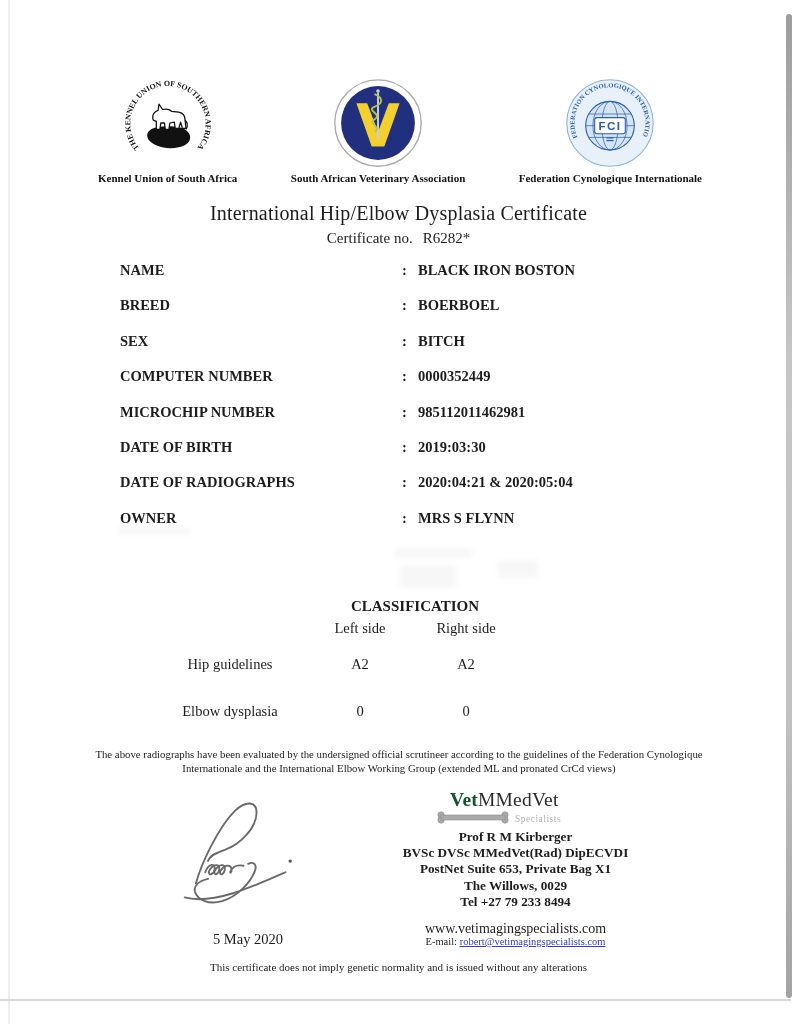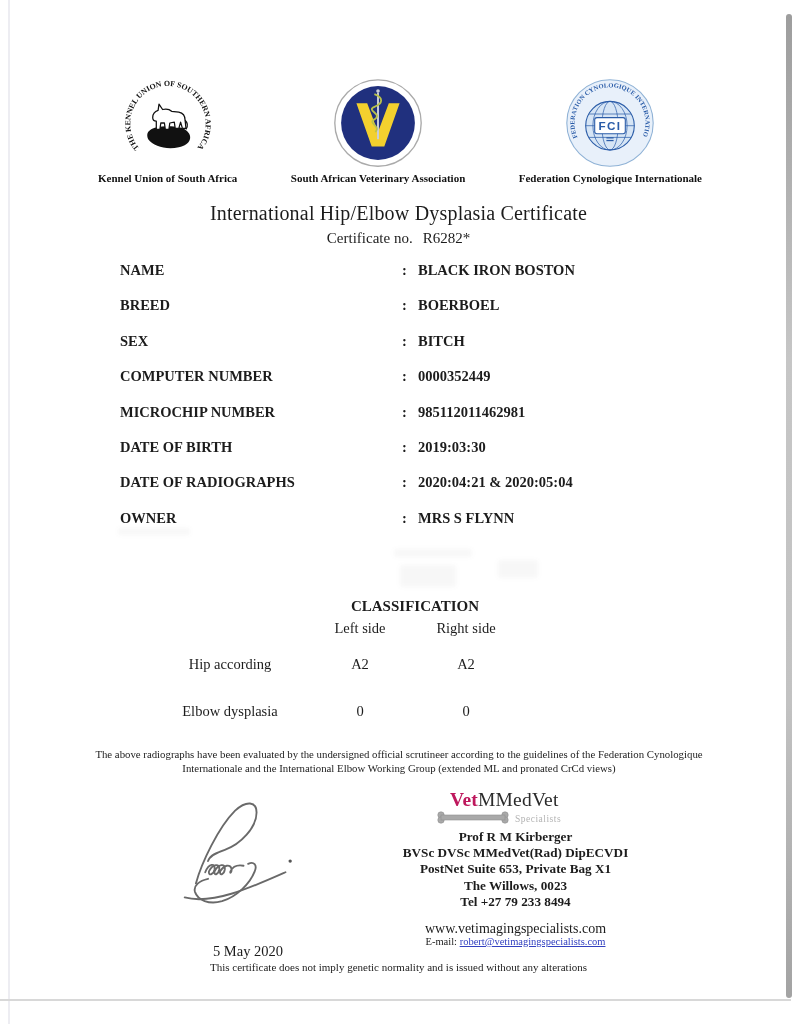--- a/index.html
+++ b/index.html
@@ -39,26 +39,26 @@
   .classif .y-head { top:22px; }
   .classif .y-r1 { top:58px; }
   .classif .y-r2 { top:105px; }
 
   
   .note { position:absolute; top:747px; left:88px; width:622px; text-align:center;
           font-size:10.8px; line-height:1.3; color:#222; }
 
   
   .sig-svg { position:absolute; left:158px; top:792px; }
-  .sig-date { position:absolute; left:158px; top:931px; width:180px; text-align:center; font-size:14.5px;margin-top:12px; }
+  .sig-date { position:absolute; left:158px; top:931px; width:180px; text-align:center; font-size:14.5px; }
 
   
   .vi-logo { position:absolute; left:428px; top:789px; width:230px; }
   .vi-name { font-size:19.5px; margin-left:22px; letter-spacing:.2px; }
-  .vi-vet { color:#be185d; font-weight:bold; }
+  .vi-vet { color:#14532d; font-weight:bold; }
   .vi-imaging { color:#2b2b2b; }
   .vi-sub { display:flex; align-items:center; gap:5px; margin-top:-1px; margin-left:8px; }
   .vi-spec { font-size:9.5px; color:#b3b3b3; letter-spacing:.5px; }
 
   
   .contact { position:absolute; left:373px; top:829px; width:285px; text-align:center; }
   .c-bold { font-weight:bold; font-size:13.2px; line-height:16.2px; }
   .c-site { font-size:14px; line-height:13px; margin-top:12px; }
   .c-email { font-size:10.5px; line-height:13px; }
   .c-email a { color:#3240c0; text-decoration:underline; }
@@ -191,21 +191,21 @@
   <div class="ghost g1"></div>
   <div class="ghost g2"></div>
   <div class="ghost g3"></div>
   <div class="ghost g4"></div>
 
   <div class="classif">
     <div class="c-title">CLASSIFICATION</div>
     <div class="col-left y-head">Left side</div>
     <div class="col-right y-head">Right side</div>
 
-    <div class="row-label y-r1">Hip according</div>
+    <div class="row-label y-r1">Hip guidelines</div>
     <div class="col-left y-r1">A2</div>
     <div class="col-right y-r1">A2</div>
 
     <div class="row-label y-r2">Elbow dysplasia</div>
     <div class="col-left y-r2">0</div>
     <div class="col-right y-r2">0</div>
   </div>
 
   <div class="note">The above radiographs have been evaluated by the undersigned official scrutineer according to the guidelines of the Federation Cynologique Internationale and the International Elbow Working Group (extended ML and pronated CrCd views)</div>
 
@@ -237,21 +237,21 @@
         </svg>
       </span>
       <span class="vi-spec">Specialists</span>
     </div>
   </div>
 
   <div class="contact">
     <div class="c-bold">Prof R M Kirberger</div>
     <div class="c-bold">BVSc DVSc MMedVet(Rad) DipECVDI</div>
     <div class="c-bold">PostNet Suite 653, Private Bag X1</div>
-    <div class="c-bold">The Willows, 0023</div>
+    <div class="c-bold">The Willows, 0029</div>
     <div class="c-bold">Tel +27 79 233 8494</div>
     <div class="c-site">www.vetimagingspecialists.com</div>
     <div class="c-email"><span>E-mail:</span>
       <a href="#">robert@vetimagingspecialists.com</a>
     </div>
   </div>
 
   <div class="footer">This certificate does not imply genetic normality and is issued without any alterations</div>
 
   <div class="edge-left"></div>

